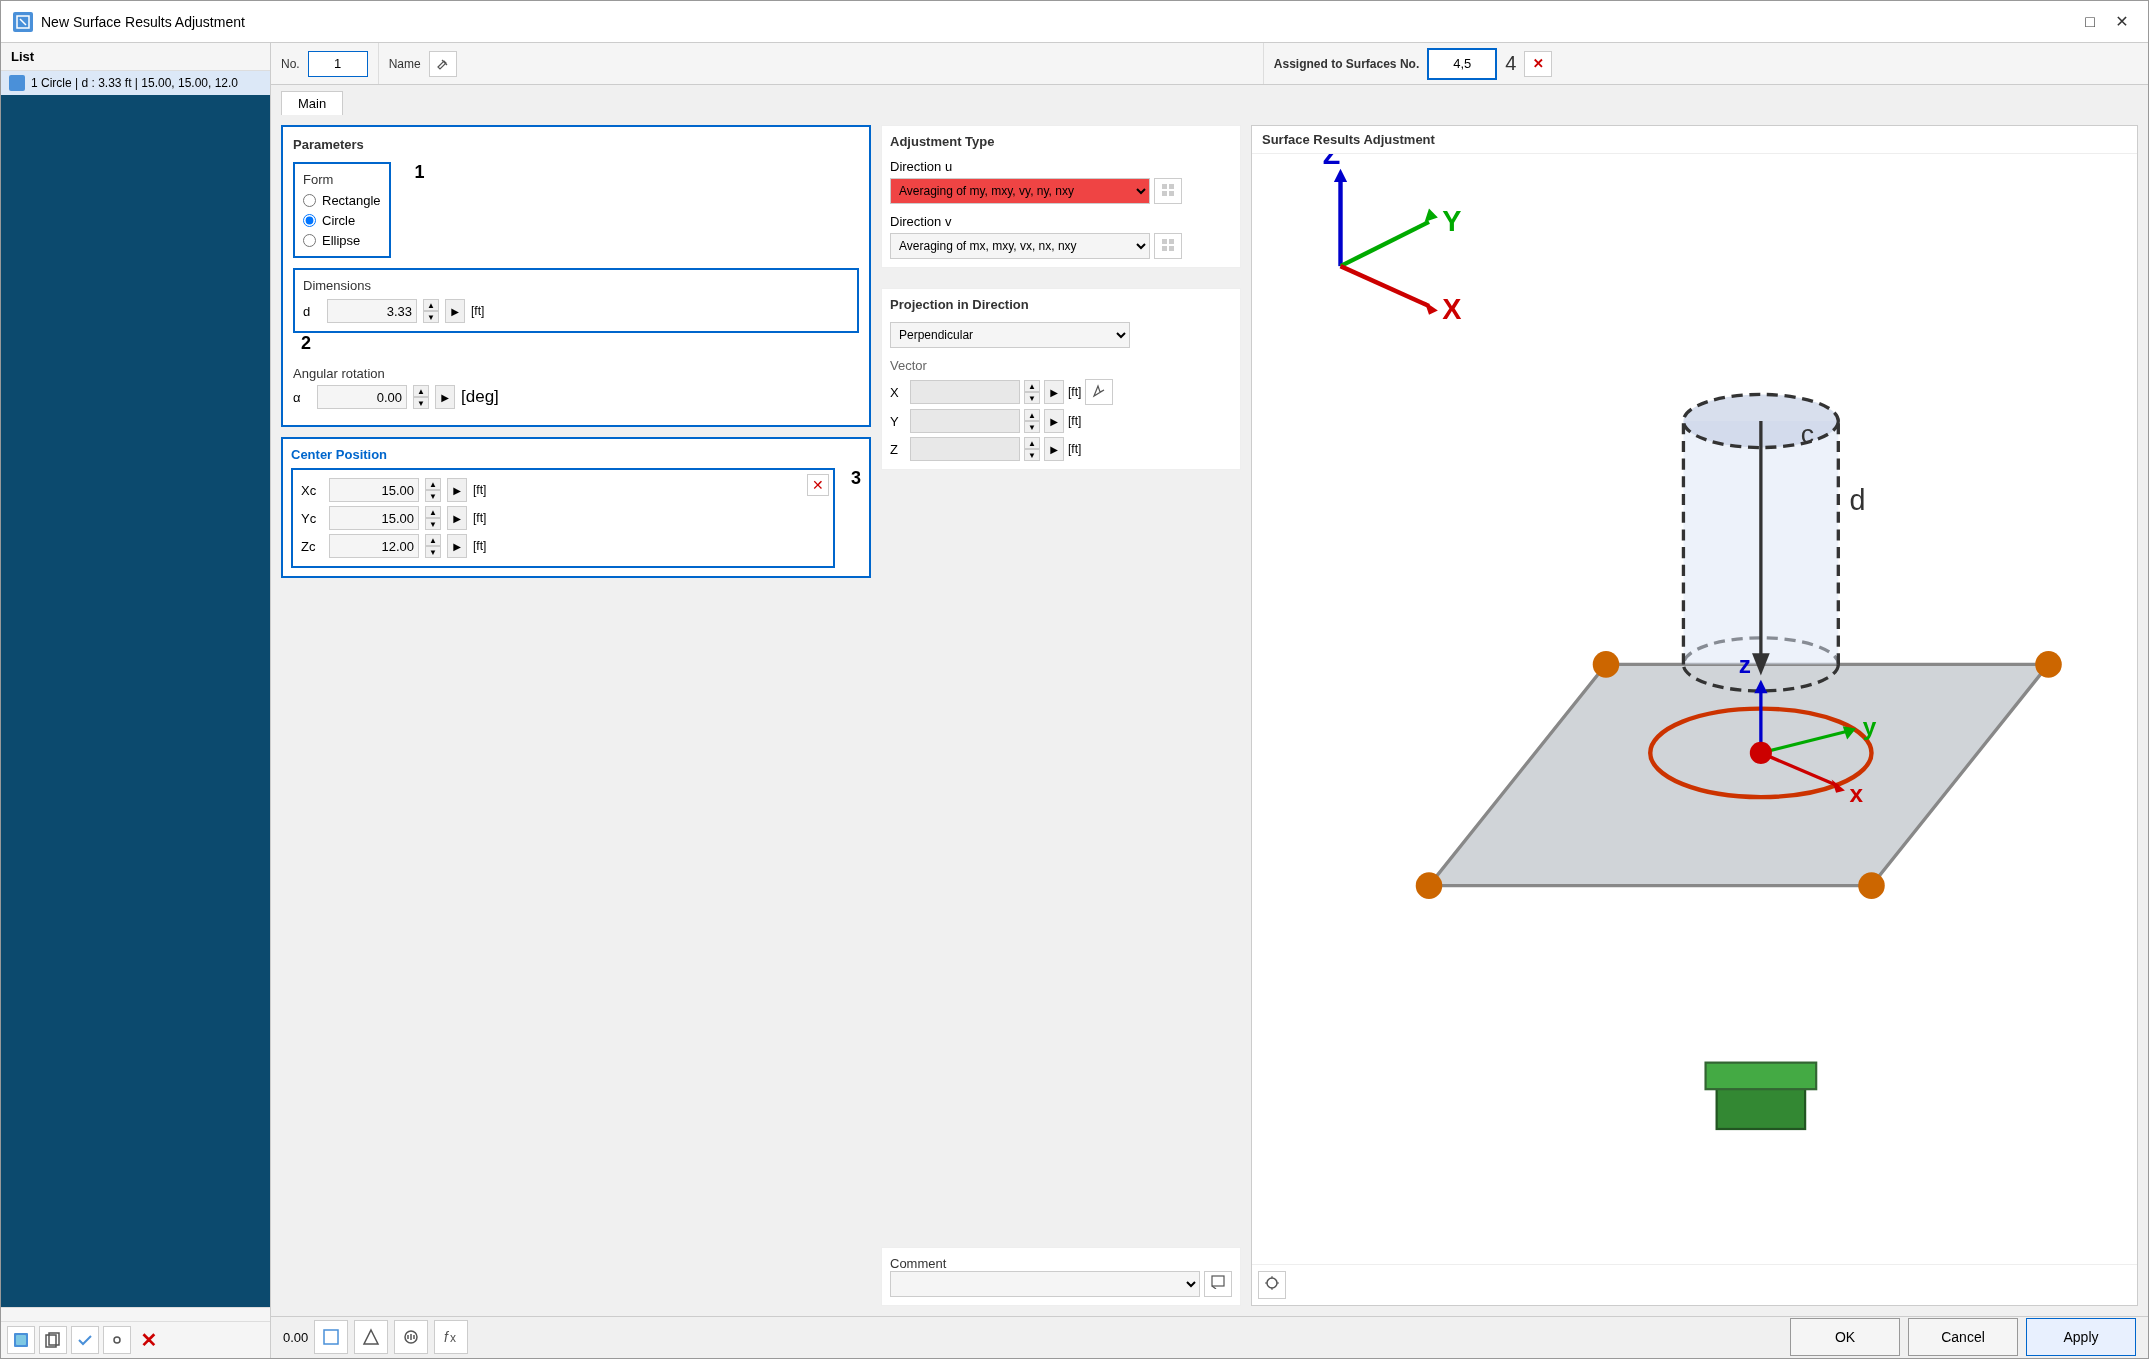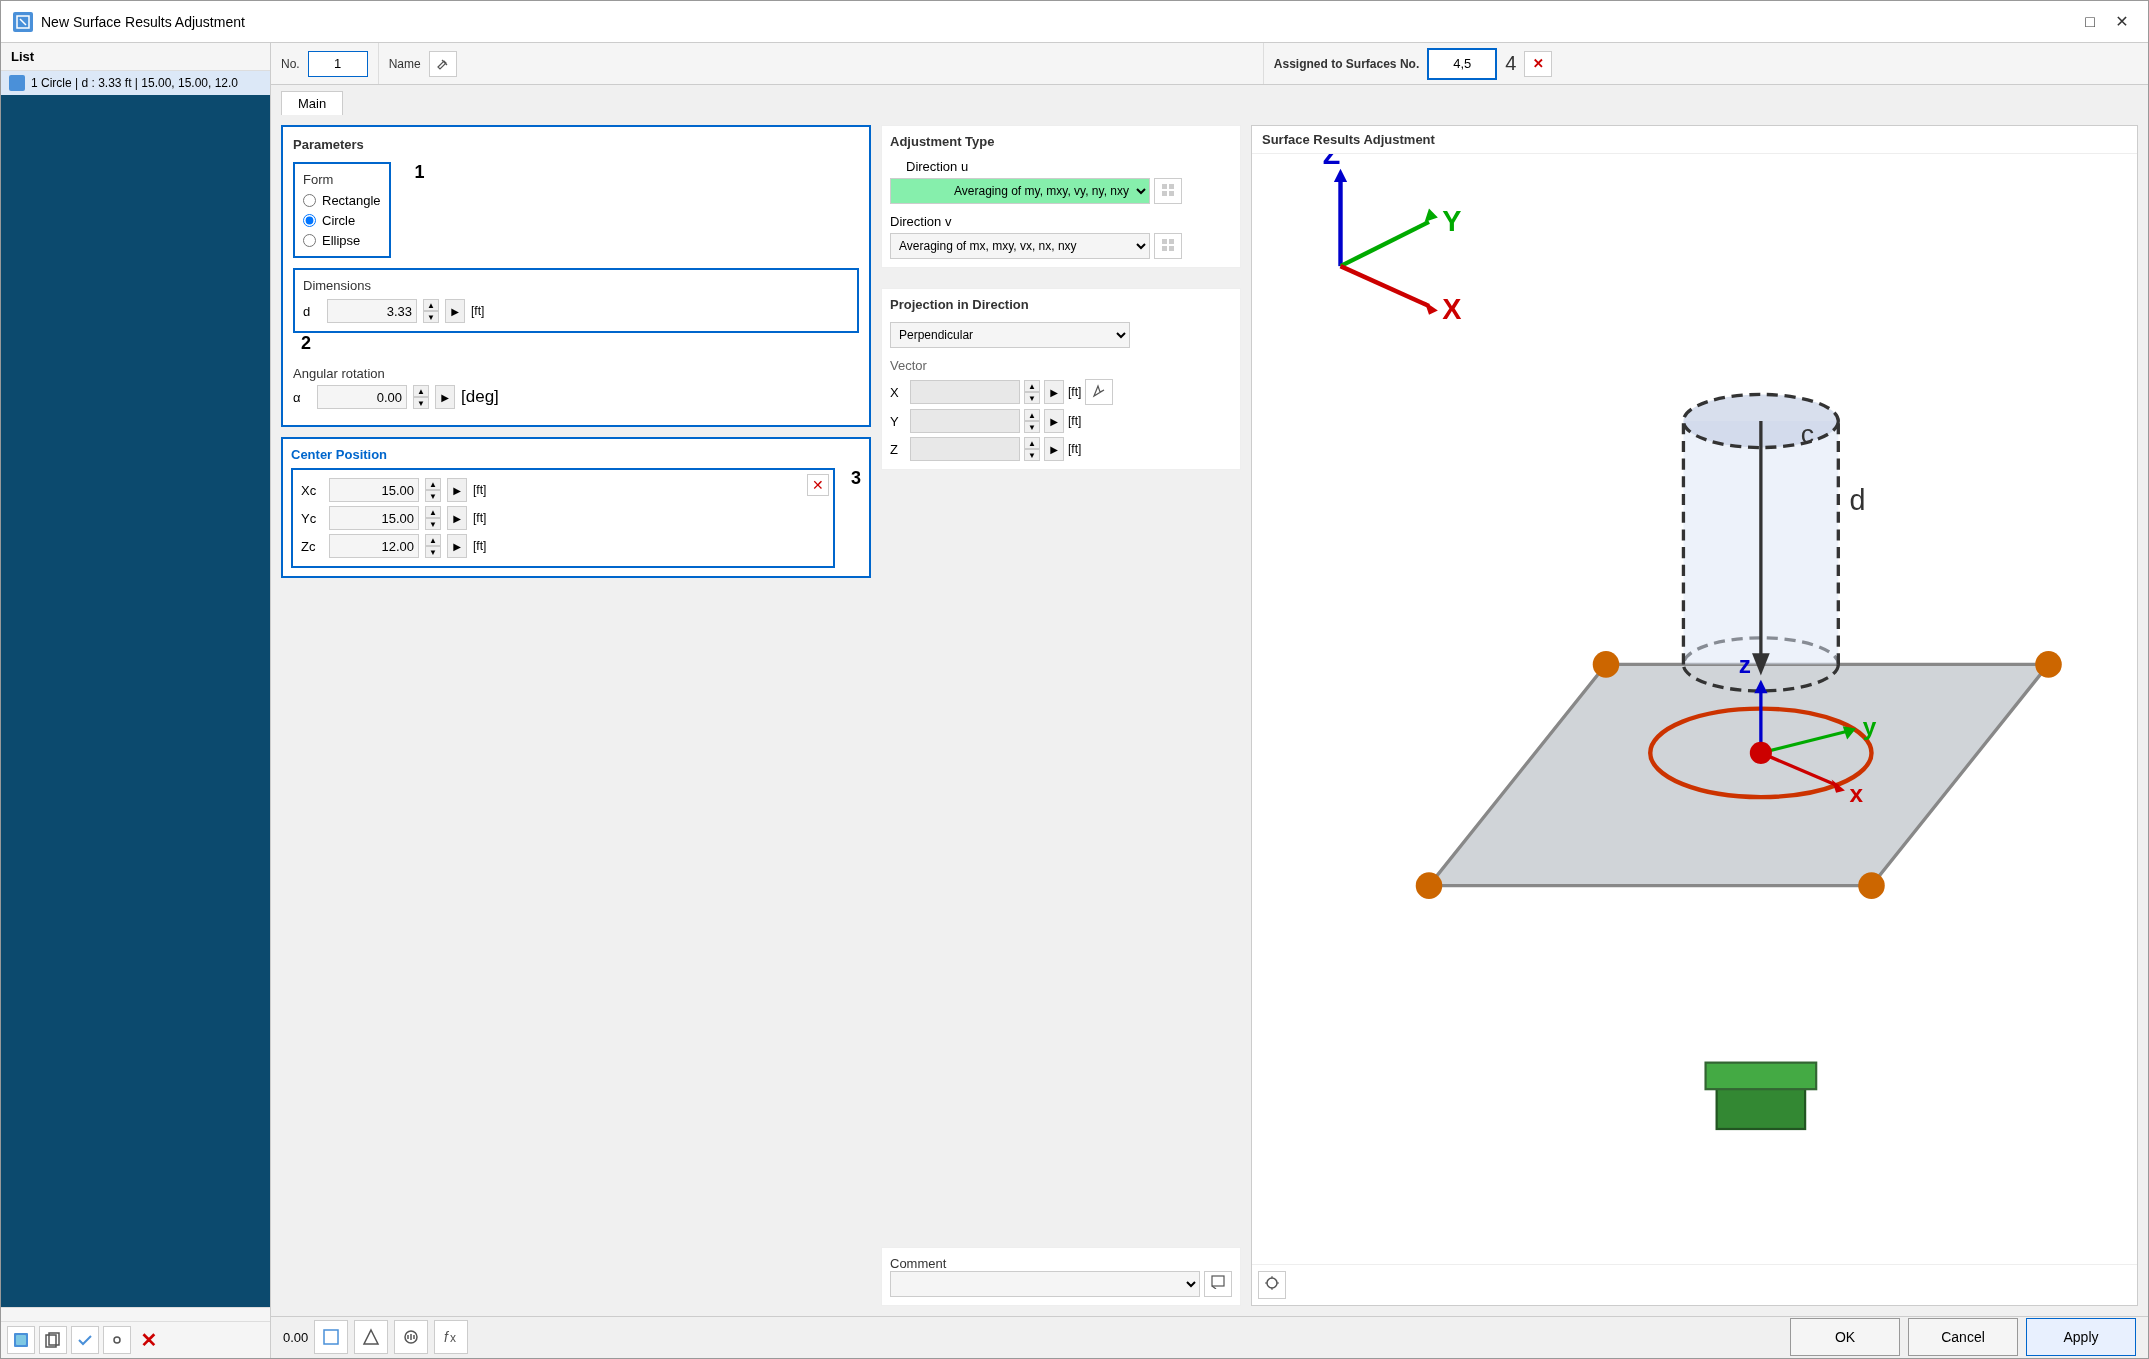--- a/index.html
+++ b/index.html
@@ -271,23 +271,23 @@
             </div>
           </div>
         </div>
 
         <div class="adjustment-panel">
 
           <div style="padding:8px; background:#fff; border:1px solid #eee;">
             <div style="font-size:13px; font-weight:600; color:#333; margin-bottom:10px;">Adjustment Type</div>
 
             <div style="margin-bottom:10px;">
-              <div style="font-size:13px; margin-bottom:4px;margin-left:16px;">Direction u</div>
+              <div style="font-size:13px; margin-bottom:4px;">Direction u</div>
               <div style="display:flex; align-items:center; gap:4px;">
-                <select style="width:260px; height:26px; border:1px solid #ccc; background:#86efac; font-size:12px; padding:2px 4px;text-align:right;">
+                <select style="width:260px; height:26px; border:1px solid #ccc; background:#ef4444; font-size:12px; padding:2px 4px;">
                   <option>Averaging of my, mxy, vy, ny, nxy</option>
                 </select>
                 <button style="width:28px; height:26px; border:1px solid #ccc; background:#fff; cursor:pointer;">
                   <svg width="14" height="14" viewBox="0 0 14 14">
                       <rect x="1" y="1" width="5" height="5" fill="#ccc"></rect>
                       <rect x="8" y="1" width="5" height="5" fill="#ccc"></rect>
                       <rect x="1" y="8" width="5" height="5" fill="#ccc"></rect>
                       <rect x="8" y="8" width="5" height="5" fill="#ccc"></rect>
                     </svg>
                 </button>

